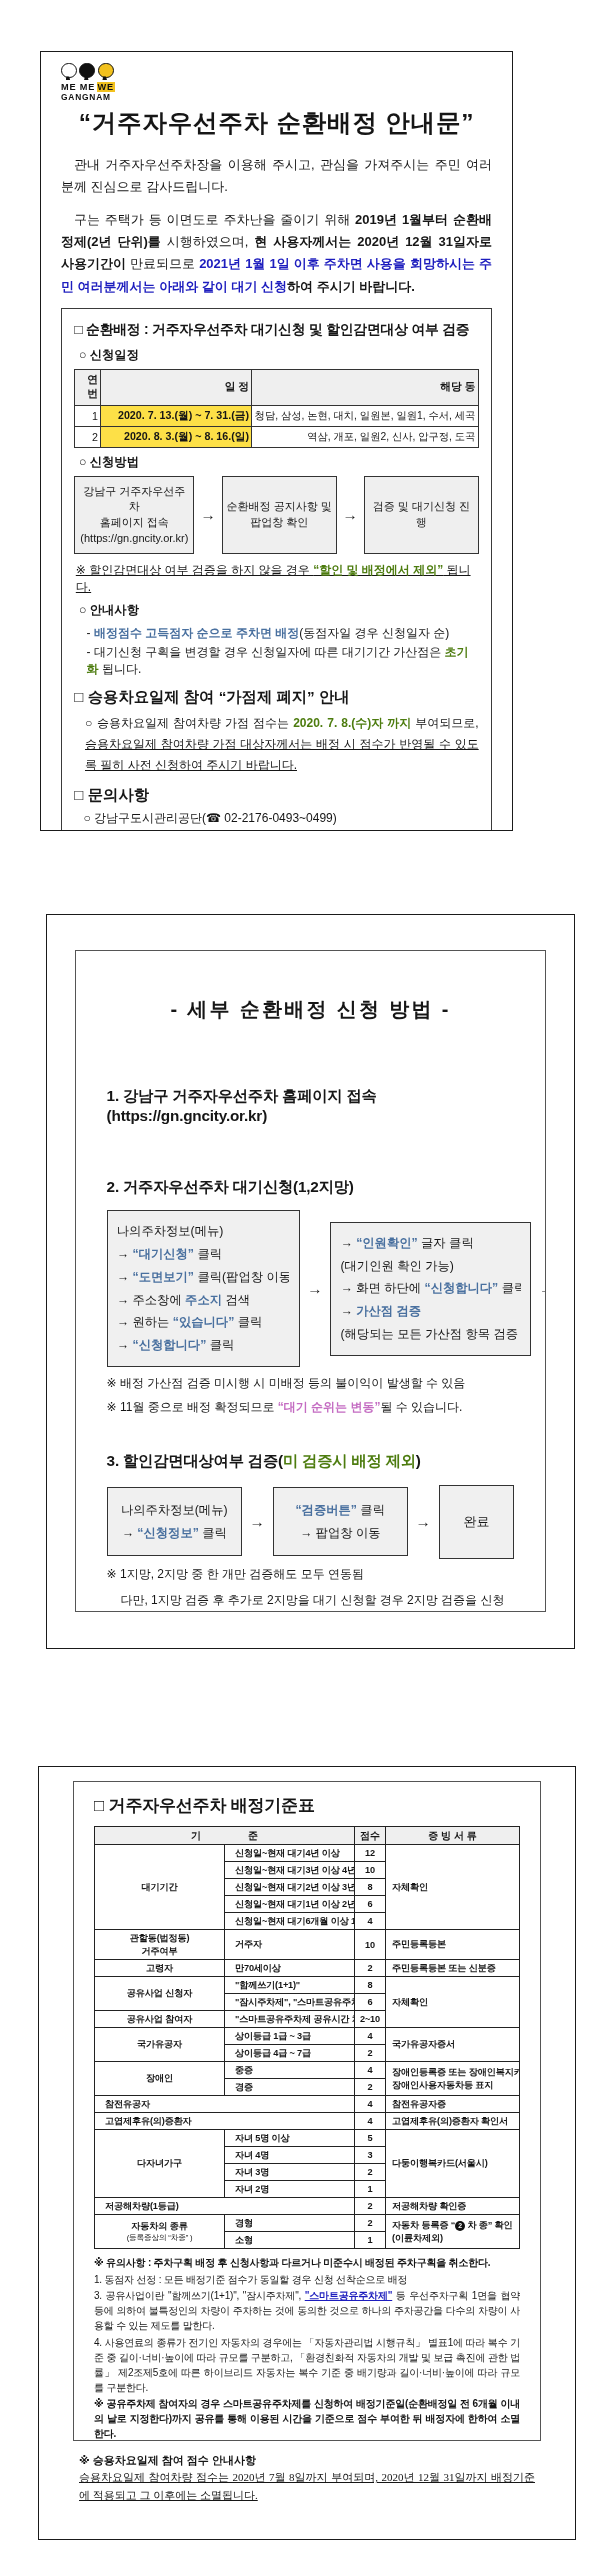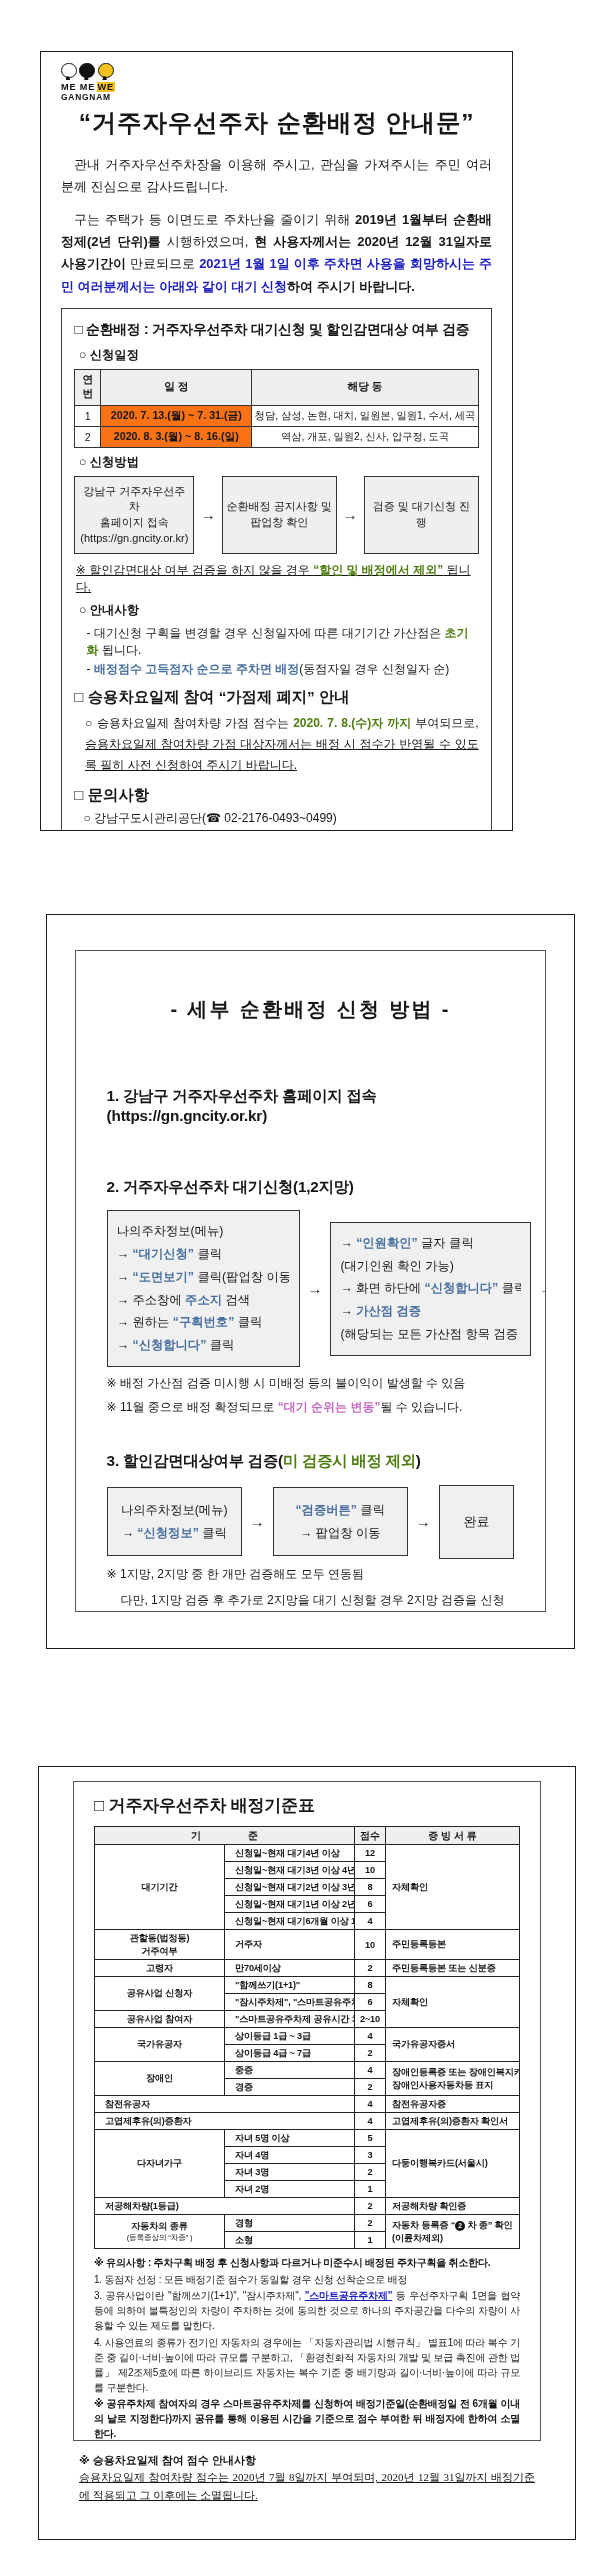--- a/index.html
+++ b/index.html
@@ -27,24 +27,24 @@
   .seg-b, .b { font-weight:700; }
   .blue { color:#1d1dbe; font-weight:700; }
   .sb { color:#49709f; font-weight:700; }
   .red { color:#4d7c0f; font-weight:700; }
   .pink { color:#c46cc2; font-weight:700; }
   .ul { text-decoration:underline; }
   .blul { color:#1d1dbe; font-weight:700; text-decoration:underline; }
   .box1 { border:1.5px solid #3a3a3a; padding:9.2px 12.3px 7.7px; margin-top:3.1px; font-size:12.3px; }
   .box1 h2 { font-size:13.8px; margin:3.1px 0 7.7px; font-weight:800; letter-spacing:-0.2px; }
   .sub { font-size:12.3px; font-weight:700; margin:6.1px 0 5.4px 4.6px; }
-  .schedule { width:100%; border-collapse:collapse; font-size:10.7px; text-align:center; }
+  .schedule { width:100%; border-collapse:collapse; font-size:10.7px; text-align:right; }
   .schedule th, .schedule td { border:1.1px solid #333; padding:3.1px 2.3px; }
   .schedule th { background:#efefef; font-weight:700; }
-  .schedule td.date { background:#f97316; font-weight:700; white-space:nowrap; }
+  .schedule td.date { background:#fde047; font-weight:700; white-space:nowrap; }
   .schedule td.dong { white-space:nowrap; overflow:hidden; font-size:10.3px; }
   .flow { display:flex; align-items:stretch; gap:6.1px; margin:4.6px 0 7.7px; }
   .fbox { background:#efefef; border:1.1px solid #333; display:flex; flex-direction:column; justify-content:center; text-align:center; font-size:11px; line-height:1.45; padding:6.1px 3.1px; flex:1; }
   .farrow { align-self:center; font-size:15.3px; font-weight:900; }
   .note-line { font-size:12px; margin:3.1px 0 6.1px 1.5px; }
   .note-line.ul-all { text-decoration:underline; }
   .info-item { font-size:12px; margin:2.3px 0 2.3px 12.3px; }
   .h2box { font-size:15.3px; font-weight:800; margin:9.2px 0 4.6px; }
   .weekday { font-size:12px; line-height:1.75; margin:0 0 3.1px 10.7px; text-align:justify; }
   .contact { font-size:12px; margin:3.8px 0 3.8px 9.2px; }
@@ -149,22 +149,22 @@
       </div>
       <div class="farrow">→</div>
       <div class="fbox">
         <div>검증 및 대기신청 진행</div>
       </div>
     </div>
 
     <div class="note-line ul-all"><span>※ 할인감면대상 여부 검증을 하지 않을 경우 </span><span class="red">“할인 및 배정에서 제외”</span><span> 됩니다.</span></div>
 
     <div class="sub">○ 안내사항</div>
+    <div class="info-item"><span>- </span><span class="sb">배정점수 고득점자 순으로 주차면 배정</span><span>(동점자일 경우 신청일자 순)</span></div>
     <div class="info-item"><span>- 대기신청 구획을 변경할 경우 신청일자에 따른 대기기간 가산점은 </span><span class="red">초기화</span><span> 됩니다.</span></div>
-    <div class="info-item"><span>- </span><span class="sb">배정점수 고득점자 순으로 주차면 배정</span><span>(동점자일 경우 신청일자 순)</span></div>
 
     <div class="h2box">□ 승용차요일제 참여 “가점제 폐지” 안내</div>
     <div class="weekday"><span>○ 승용차요일제 참여차량 가점 점수는 </span><span class="red">2020. 7. 8.(수)자 까지</span><span> 부여되므로, </span><span class="ul">승용차요일제 참여차량 가점 대상자께서는 배정 시 점수가 반영될 수 있도록 필히 사전 신청하여 주시기 바랍니다.</span></div>
 
     <div class="h2box">□ 문의사항</div>
     <div class="contact">○ 강남구도시관리공단(☎ 02-2176-0493~0499)</div>
     <div class="contact">○ 강남구 주차관리과 주차관리팀(☎ 02-3423-6422)</div>
 
     <div class="note-line ul-all">※ “코로나19” 로 인해 방문 상담이 어려우니 전화로 연락주시면 친절히 답변 드리겠습니다.</div>
   </div>
@@ -177,21 +177,21 @@
 
     <div class="p2-step p2-step1">1. 강남구 거주자우선주차 홈페이지 접속(https://gn.gncity.or.kr)</div>
 
     <div class="p2-step p2-step2">2. 거주자우선주차 대기신청(1,2지망)</div>
     <div class="p2flow">
       <div class="p2box b1">
         <div class="ln"><span>나의주차정보(메뉴)</span></div>
         <div class="ln"><span>→ </span><span class="sb">“대기신청”</span><span> 클릭</span></div>
         <div class="ln"><span>→ </span><span class="sb">“도면보기”</span><span> 클릭(팝업창 이동)</span></div>
         <div class="ln"><span>→ 주소창에 </span><span class="sb">주소지</span><span> 검색</span></div>
-        <div class="ln"><span>→ 원하는 </span><span class="sb">“구획번호”</span><span> 클릭</span></div>
+        <div class="ln"><span>→ 원하는 </span><span class="sb">“있습니다”</span><span> 클릭</span></div>
         <div class="ln"><span>→ </span><span class="sb">“신청합니다”</span><span> 클릭</span></div>
       </div>
       <div class="p2arrow">→</div>
       <div class="p2box b2">
         <div class="ln"><span>→ </span><span class="sb">“인원확인”</span><span> 글자 클릭</span></div>
         <div class="ln"><span>   (대기인원 확인 가능)</span></div>
         <div class="ln"><span>→ 화면 하단에 </span><span class="sb">“신청합니다”</span><span> 클릭</span></div>
         <div class="ln"><span>→ </span><span class="sb">가산점 검증</span></div>
         <div class="ln"><span>(해당되는 모든 가산점 항목 검증 진행)</span></div>
       </div>

